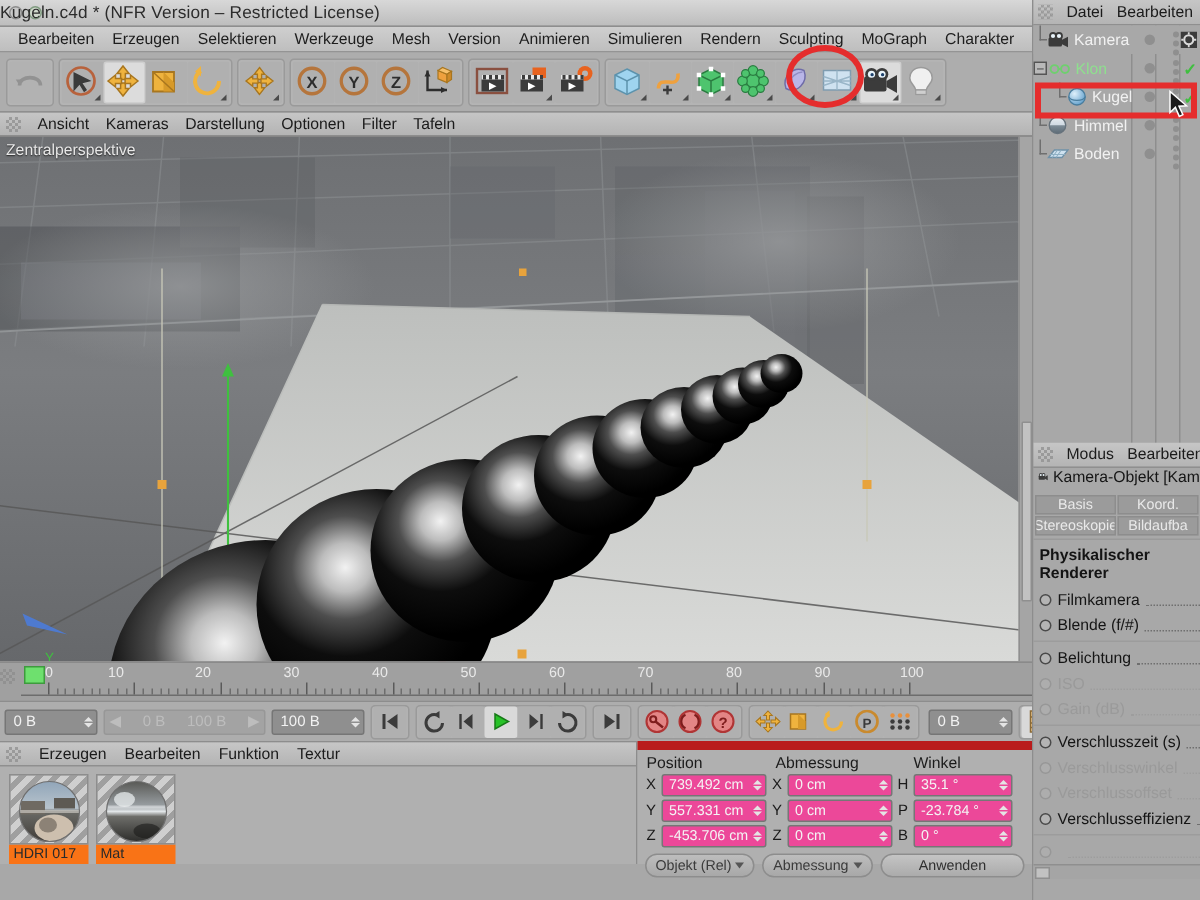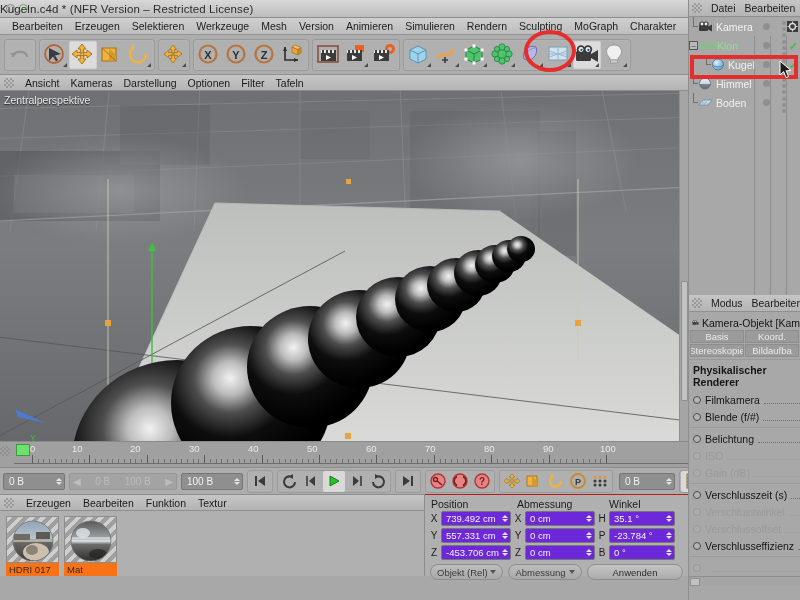--- a/index.html
+++ b/index.html
@@ -152,27 +152,27 @@
   }
   .matball { position:absolute; left:5px; top:3px; width:42px; height:42px; border-radius:50%; }
   .matname {
     font-size:9.5px; padding:1px 3px; color:#2a2a2a;
     background:#f97316; white-space:nowrap; overflow:hidden;
   }
   .matchip.sel .matname { background:#ffffff; color:#111; border:1px solid #6a6a6a; }
   .matchip.sel .matthumb { border-color:#6a6a6a; }
 
   
-  .coordpanel { width:263px; background:#b0b0b0; border-top:1px solid #b91c1c; }
+  .coordpanel { width:263px; background:#b0b0b0; border-top:6px solid #b91c1c; }
   .coordhdr { display:flex; padding:3px 0 1px 6px; }
   .coordhdr div { font-size:10.5px; }
   .coordgrid { padding:0 5px; }
   .coordrow { display:flex; align-items:center; gap:3px; margin-bottom:2px; }
   .cf {
-    height:15px; background:#6d28d9; border:1px solid #767676; border-radius:2px;
+    height:15px; background:#ec4899; border:1px solid #767676; border-radius:2px;
     display:flex; align-items:center; justify-content:space-between;
     padding:0 2px 0 4px; color:#f4f4f4; font-size:9.5px;
   }
   .axlab { font-size:10px; width:8px; text-align:center; }
   .btnrow { display:flex; gap:5px; padding:2px 5px 0 5px; align-items:center; }
   .combo {
     height:16px; background:linear-gradient(#bdbdbd,#a8a8a8);
     border:1px solid #8d8d8d; border-radius:8px;
     display:flex; align-items:center; justify-content:space-between;
     padding:0 6px; font-size:9.5px; color:#3b3b3b;
@@ -222,21 +222,21 @@
   }
   .objlabel { font-size:10.5px; color:#f1f1f1; margin-left:3px; white-space:nowrap; }
   .objlabel.green { color:#8ee08e; }
   .dotcol { position:absolute; right:30px; top:6px; width:7px;height:7px;border-radius:50%;
             background:#8f8f8f; }
   .dots2 { position:absolute; right:14px; top:4px; display:flex; flex-direction:column; gap:2px; }
   .dots2 i { width:4px;height:4px;border-radius:50%; background:#8f8f8f; display:block; }
   .chk { position:absolute; right:2px; top:4px; color:#3fbf3f; font-size:11px; font-weight:bold; }
 
   .attrpanel { flex:1; background:#a8a8a8; display:flex; flex-direction:column; }
-  .attr-obj { height:17px; display:flex; align-items:flex-end; gap:3px; padding-left:3px; }
+  .attr-obj { height:17px; display:flex; align-items:flex-start; gap:3px; padding-left:3px; }
   .attr-obj span { font-size:10.5px; color:#151515; white-space:nowrap; }
   .tabrow { display:flex; gap:1px; padding:1px 1px 0 1px; }
   .tab {
     flex:1; height:13px; background:#9b9b9b; border:1px solid #8d8d8d;
     display:flex; align-items:center; justify-content:center;
     font-size:9.5px; color:#e9e9e9; white-space:nowrap; overflow:hidden;
   }
   .attrsection {
     font-size:10.5px; font-weight:bold; color:#141414;
     padding:4px 0 3px 4px; border-top:1px solid #9a9a9a; margin-top:2px;

